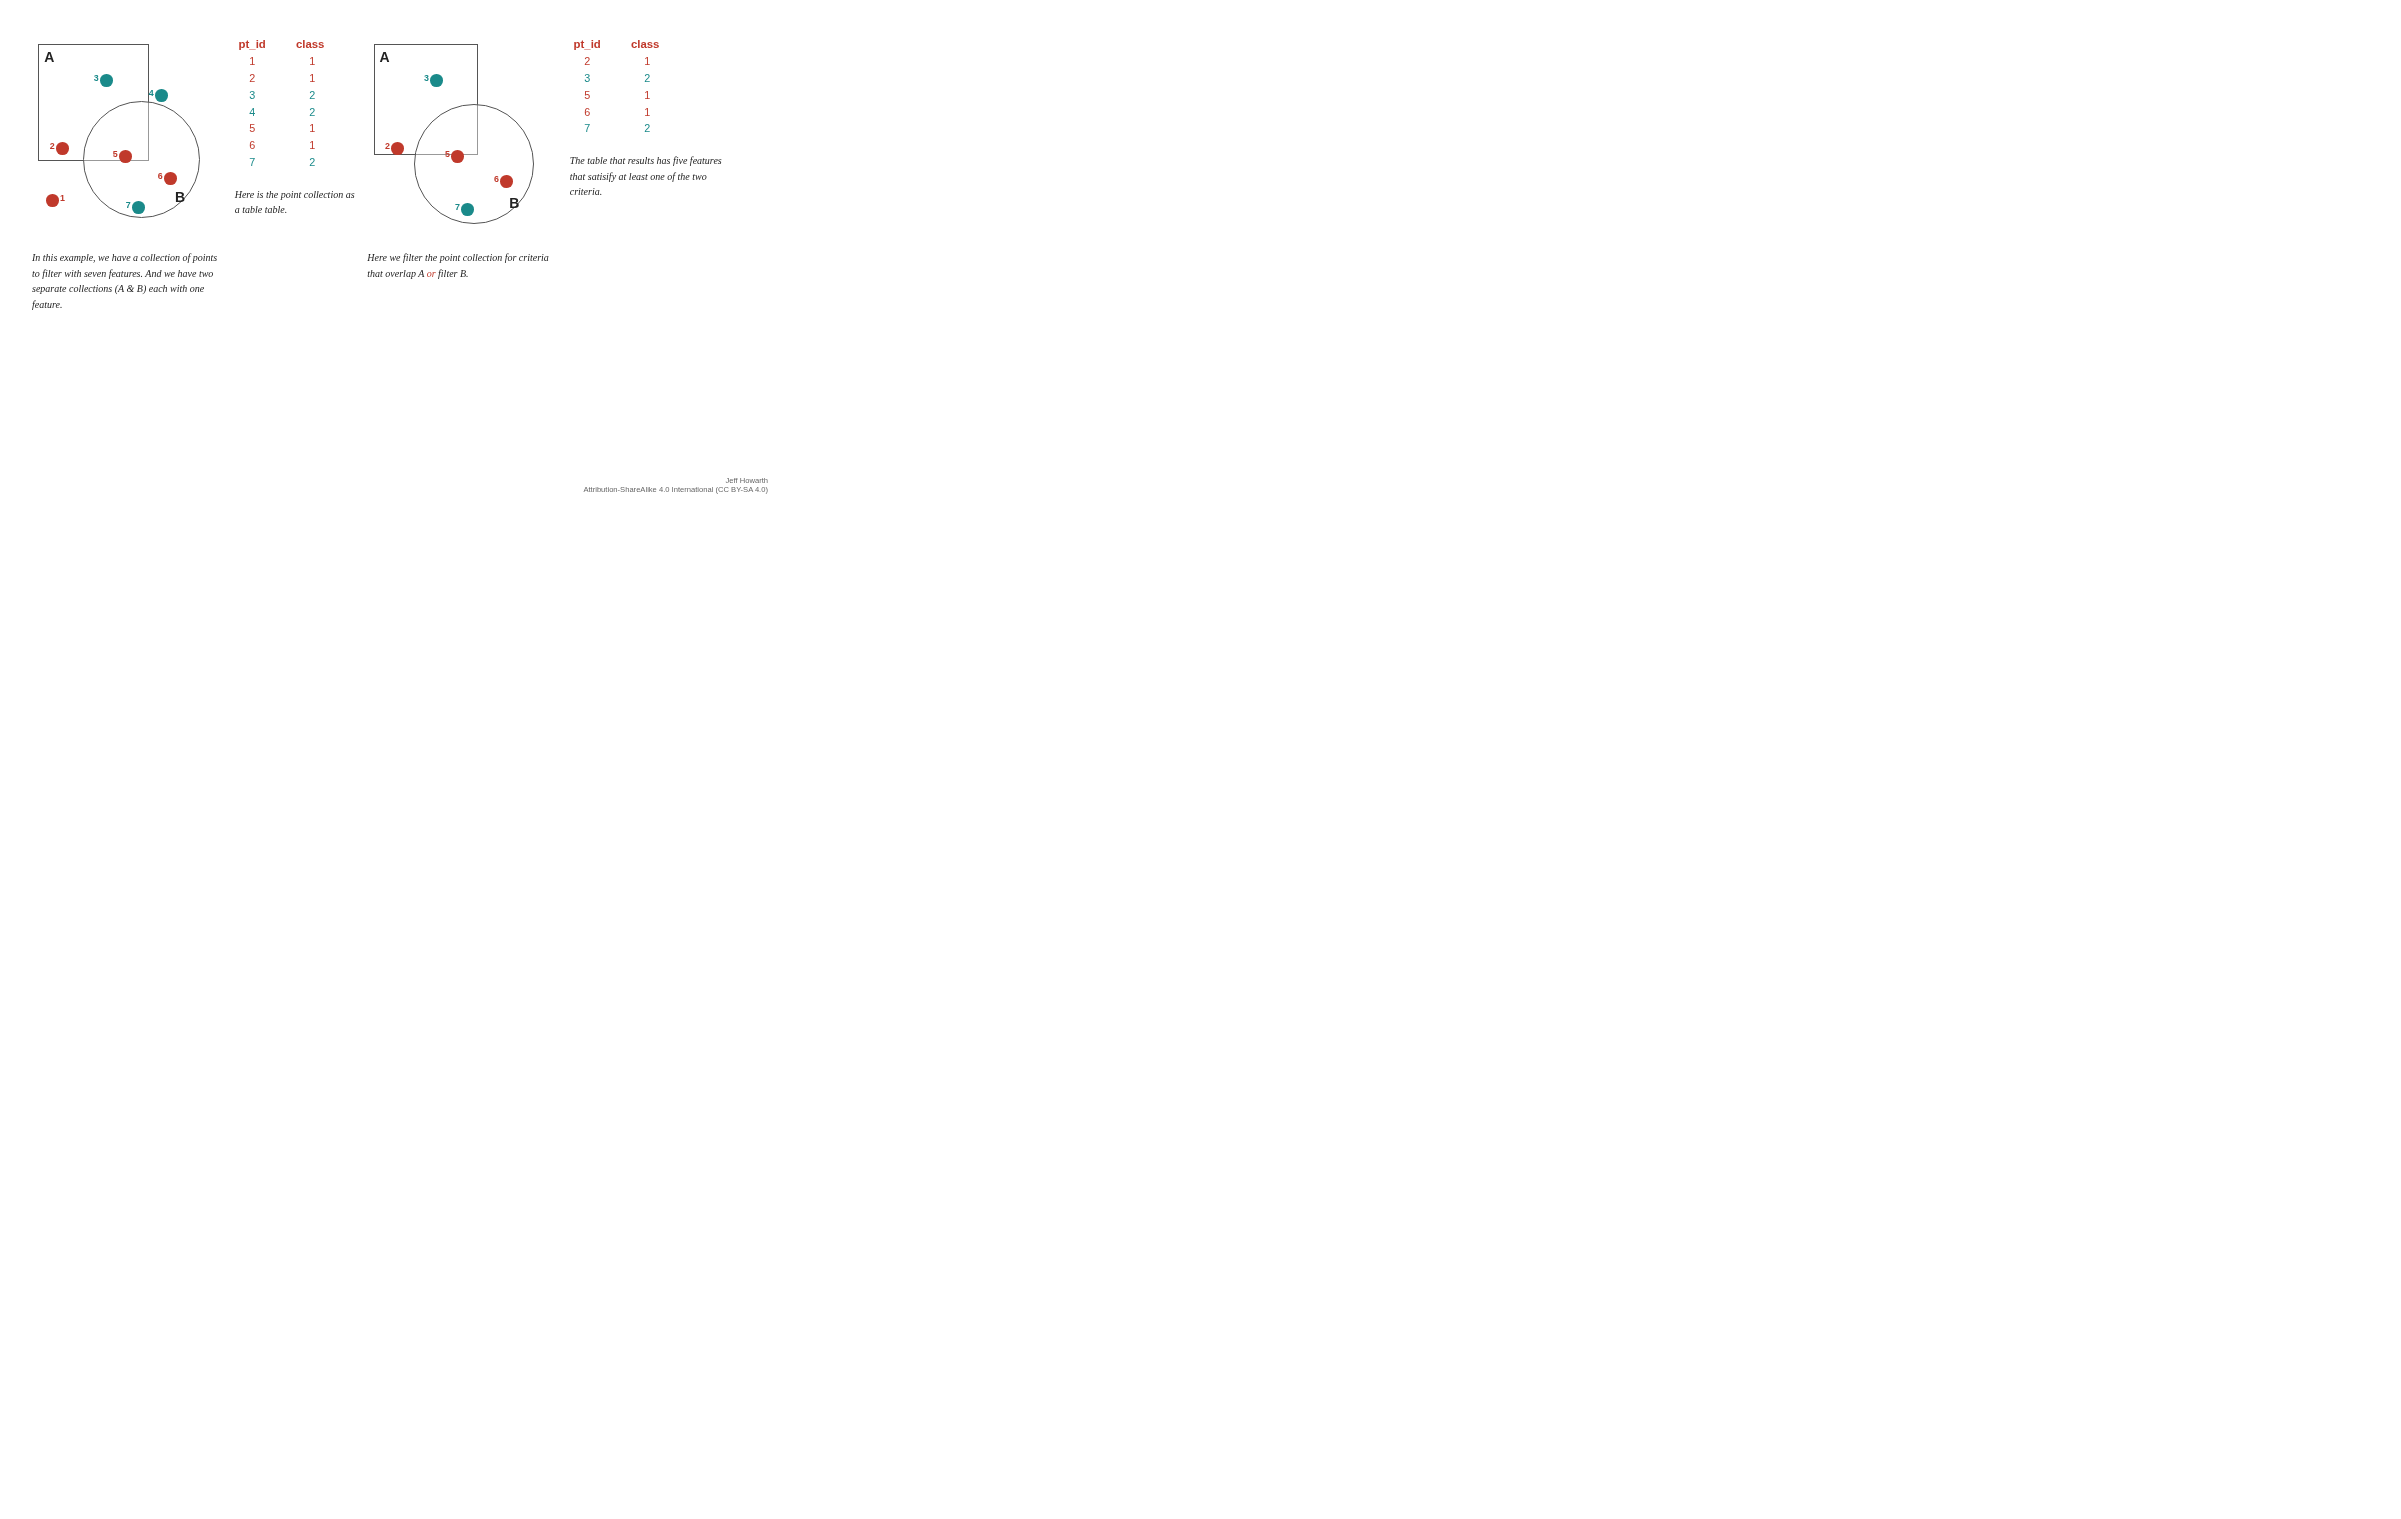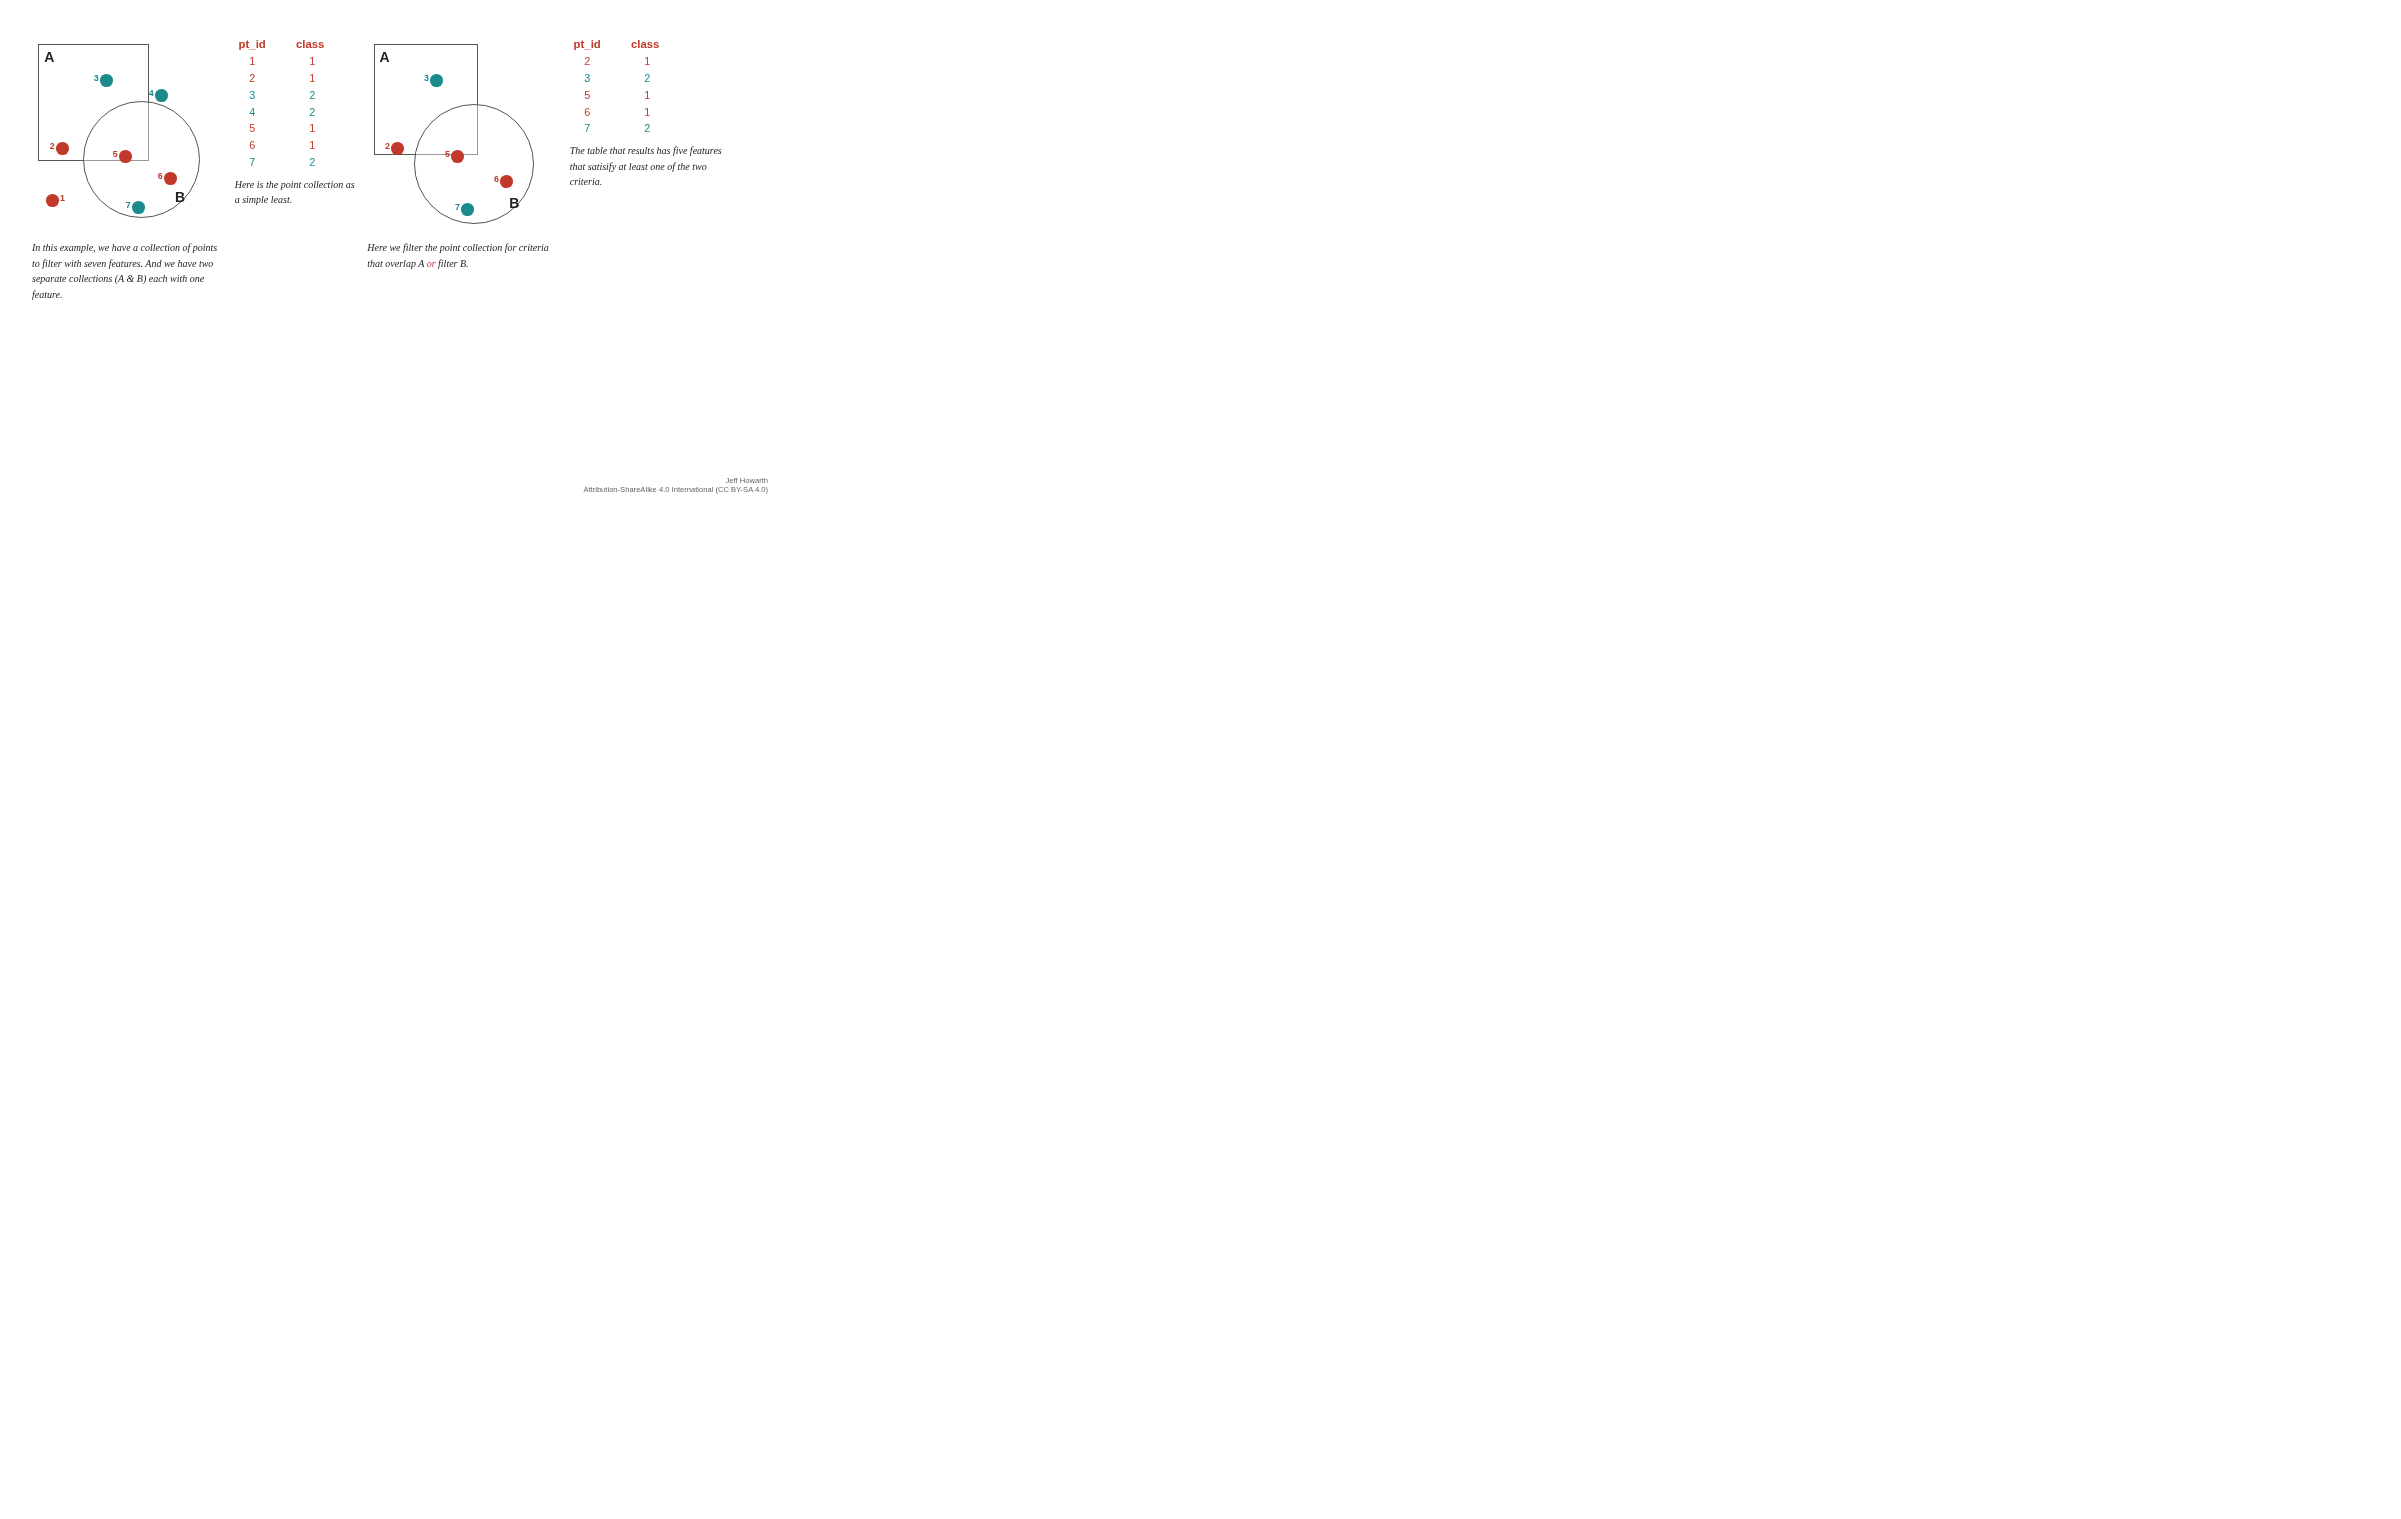--- a/index.html
+++ b/index.html
@@ -173,21 +173,21 @@
 
     .td-red { color: #c0392b; }
     .td-teal { color: #1a8a8a; }
 
     
     .desc-text {
       font-size: 10px;
       font-style: italic;
       color: #222;
       line-height: 1.55;
-      margin-top: 6px;
+      margin-top: 16px;
       font-family: Georgia, serif;
     }
 
     
     .result-table {
       margin-top: 6.3px;
     }
 
     
     .footer {
@@ -280,21 +280,21 @@
           <div class="td-val td-red">1</div>
               <div class="td-val td-red">1</div>
               <div class="td-val td-teal">2</div>
               <div class="td-val td-teal">2</div>
               <div class="td-val td-red">1</div>
               <div class="td-val td-red">1</div>
               <div class="td-val td-teal">2</div>
             </div>
         </div>
       </div>
-      <div class="desc-text">Here is the point collection as a simple least.</div>
+      <div class="desc-text">Here is the point collection as a table table.</div>
     </div>
 
     <div class="col-diagram2">
       <div class="diagram2-area">
 
         <div class="rect-a" style="width:104px; height:111px; top:12.7px; left:6.3px;">
           <span class="rect-label">A</span>
         </div>
 
         <div class="circle-b" style="top:73px; left:47px; width:120px; height:120px;">

